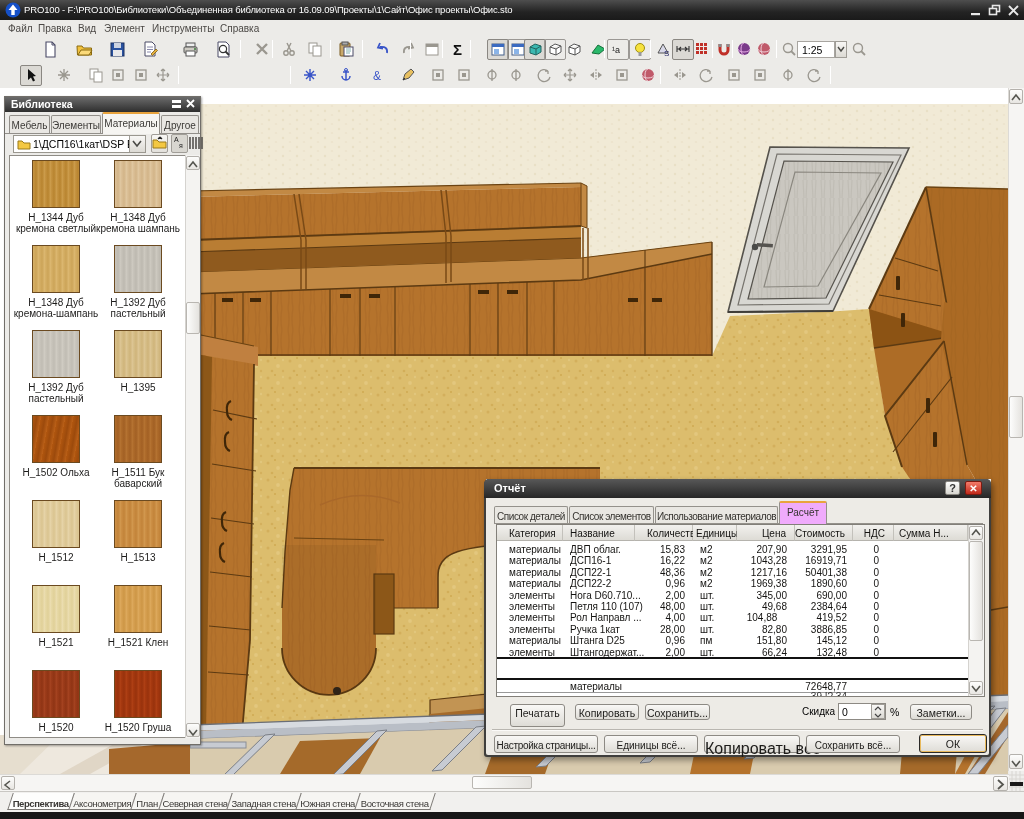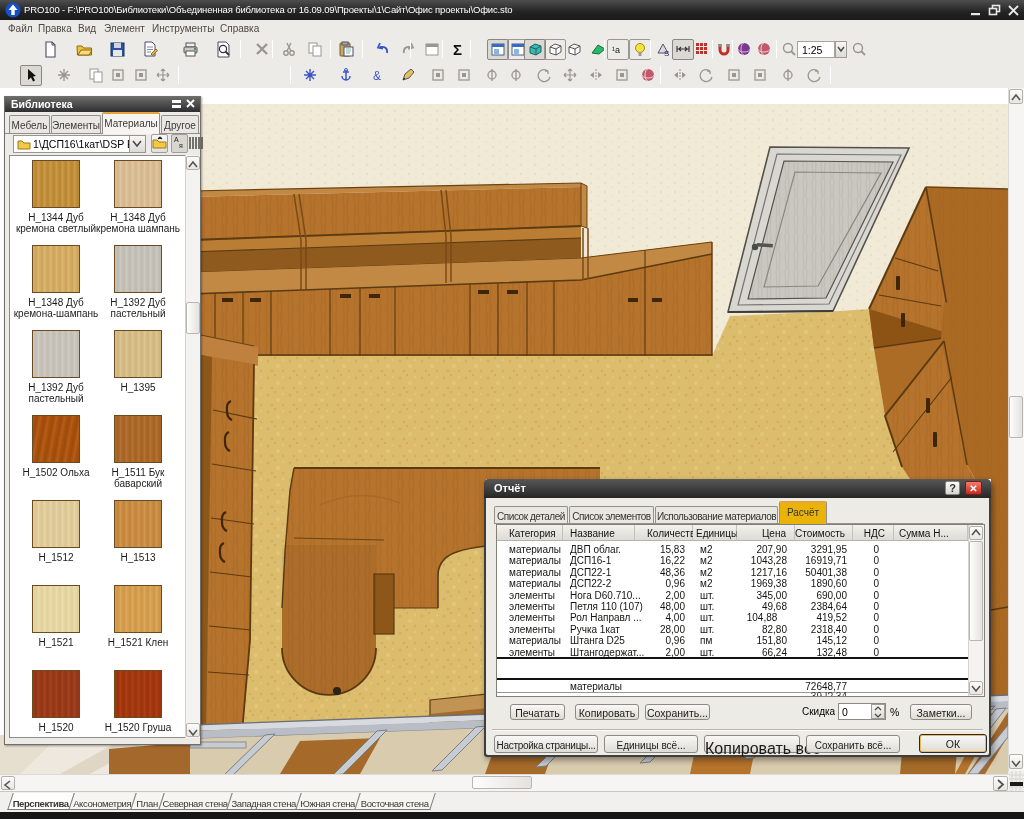--- a/index.html
+++ b/index.html
@@ -38,21 +38,21 @@
 .smallbtn{position:absolute;top:37px;height:19px;background:linear-gradient(#f8f7f5,#e2e0db);border:1px solid #a09d97;border-radius:2px;}
 #list{left:4px;top:58px;width:187px;height:583px;background:#fff;border:1px solid #8f8c86;border-right:none;}
 .sw{position:absolute;width:48px;height:48px;border:1px solid #6b4a20;}
 .swc{position:absolute;width:88px;text-align:center;font-size:10px;color:#1c1b1a;line-height:11px;}
 #libvtrack{position:absolute;right:0px;top:58px;width:15px;height:583px;background:#f4f3f1;border-left:1px solid #d5d3cf;}
 
 #dlg{left:484px;top:479px;width:507px;height:278px;background:#3f3e3c;border-radius:5px 5px 3px 3px;box-shadow:2px 3px 6px rgba(0,0,0,.4);}
 #dlgtitle{left:0;top:0;width:507px;height:19px;color:#fff;font-size:11px;font-weight:bold;background:linear-gradient(#585858,#262626);border-radius:5px 5px 0 0;}
 #dlgbody{left:2px;top:19px;width:503px;height:257px;background:#EDEBE6;border-radius:0 0 2px 2px;}
 .dtab{position:absolute;top:8px;height:18px;background:#e9e7e2;border:1px solid #94918b;border-bottom:none;border-radius:2px 2px 0 0;font-size:10px;letter-spacing:-0.45px;color:#35332f;text-align:center;padding-top:4px;white-space:nowrap;overflow:hidden;}
-.dtab.sel{top:3px;height:23px;background:#eab308;border-top:2px solid #e8a33d;z-index:3;}
+.dtab.sel{top:3px;height:23px;background:#f0abfc;border-top:2px solid #e8a33d;z-index:3;}
 #dtabline{position:absolute;left:8px;top:25px;width:489px;height:1px;background:#94918b;}
 #grid{left:10px;top:26px;width:489px;height:173px;background:#fff;border:1px solid #827f79;font-size:10px;color:#141311;overflow:hidden;}
 .gh{position:absolute;top:0;height:16px;background:linear-gradient(#f2f1ee,#dddbd5);border-right:1px solid #c3c1bb;border-bottom:1px solid #b5b3ad;padding-top:3px;}
 .gc{position:absolute;height:11px;line-height:11px;white-space:nowrap;}
 .btn{position:absolute;background:linear-gradient(#f9f8f6,#dedcd6);border:1px solid #8d8a84;border-radius:3px;font-size:10.5px;color:#1d1c1a;text-align:center;white-space:nowrap;}
 </style></head>
 <body>
 <div id="app">
 
 <svg class="abs" id="scene" style="left:0;top:88px" width="1008" height="686" viewBox="0 88 1008 686" xmlns="http://www.w3.org/2000/svg">
@@ -700,21 +700,21 @@
           <div class="gc" style="left:140px;top:87.4px;width:48px;text-align:right">4,00</div>
           <div class="gc" style="left:203px;top:87.4px">шт.</div>
           <div class="gc" style="left:240px;top:87.4px;width:50px;text-align:center">104,88</div>
           <div class="gc" style="left:294px;top:87.4px;width:56px;text-align:right">419,52</div>
           <div class="gc" style="left:356px;top:87.4px;width:26px;text-align:right">0</div>
           <div class="gc" style="left:12px;top:98.8px">элементы</div>
           <div class="gc" style="left:73px;top:98.8px">Ручка 1кат</div>
           <div class="gc" style="left:140px;top:98.8px;width:48px;text-align:right">28,00</div>
           <div class="gc" style="left:203px;top:98.8px">шт.</div>
           <div class="gc" style="left:240px;top:98.8px;width:50px;text-align:right">82,80</div>
-          <div class="gc" style="left:294px;top:98.8px;width:56px;text-align:right">2318,40</div>
+          <div class="gc" style="left:294px;top:98.8px;width:56px;text-align:right">3886,85</div>
           <div class="gc" style="left:356px;top:98.8px;width:26px;text-align:right">0</div>
           <div class="gc" style="left:12px;top:110.2px">материалы</div>
           <div class="gc" style="left:73px;top:110.2px">Штанга D25</div>
           <div class="gc" style="left:140px;top:110.2px;width:48px;text-align:right">0,96</div>
           <div class="gc" style="left:203px;top:110.2px">пм</div>
           <div class="gc" style="left:240px;top:110.2px;width:50px;text-align:right">151,80</div>
           <div class="gc" style="left:294px;top:110.2px;width:56px;text-align:right">145,12</div>
           <div class="gc" style="left:356px;top:110.2px;width:26px;text-align:right">0</div>
           <div class="gc" style="left:12px;top:121.60000000000001px">элементы</div>
           <div class="gc" style="left:73px;top:121.60000000000001px">Штангодержат...</div>
@@ -731,21 +731,21 @@
           <div class="gc" style="left:294px;top:166px;width:56px;text-align:right;color:#333">39,!?,34</div>
           <div style="position:absolute;right:0;top:0;width:16px;height:171px;background:#f4f3f1;border-left:1px solid #d5d3cf"></div>
           <div class="sbtn" style="right:1px;top:1px;width:14px;height:14px"><svg width="12" height="12">
               <path d="M2,8 L6,3 L10,8" stroke="#55554f" stroke-width="1.6" fill="none"></path>
             </svg></div>
           <div class="sthumb" style="right:1px;top:16px;width:14px;height:100px"></div>
           <div class="sbtn" style="right:1px;top:156px;width:14px;height:14px"><svg width="12" height="12">
               <path d="M2,4 L6,9 L10,4" stroke="#55554f" stroke-width="1.6" fill="none"></path>
             </svg></div>
         </div>
-  <div class="btn" style="left:24px;top:206px;width:55px;height:16px;padding-top:2px">Печатать</div>
+  <div class="btn" style="left:24px;top:206px;width:55px;height:23px;padding-top:2px">Печатать</div>
   <div class="btn" style="left:89px;top:206px;width:64px;height:16px;padding-top:2px">Копировать</div>
   <div class="btn" style="left:159px;top:206px;width:65px;height:16px;padding-top:2px">Сохранить...</div>
   <span style="position:absolute;left:316px;top:208px;font-size:10px">Скидка</span>
   <div style="position:absolute;left:352px;top:205px;width:48px;height:17px;background:#fff;border:1px solid #8d8a84;font-size:10.5px;padding:2px 0 0 3px">0</div>
   <div style="position:absolute;left:385px;top:206px;width:14px;height:15px;background:linear-gradient(#f8f7f5,#dcdad4);border:1px solid #a09d97"><svg width="12" height="14">
             <path d="M3,5 L6,2 L9,5" stroke="#444" stroke-width="1.2" fill="none"></path>
             <path d="M3,9 L6,12 L9,9" stroke="#444" stroke-width="1.2" fill="none"></path>
           </svg></div>
   <span style="position:absolute;left:404px;top:208px;font-size:10.5px">%</span>
   <div class="btn" style="left:424px;top:206px;width:62px;height:16px;padding-top:2px">Заметки...</div>

